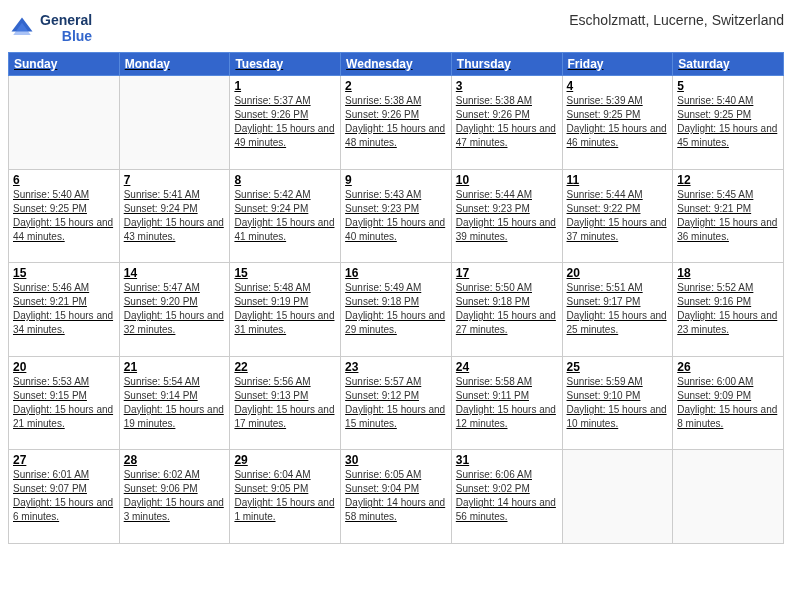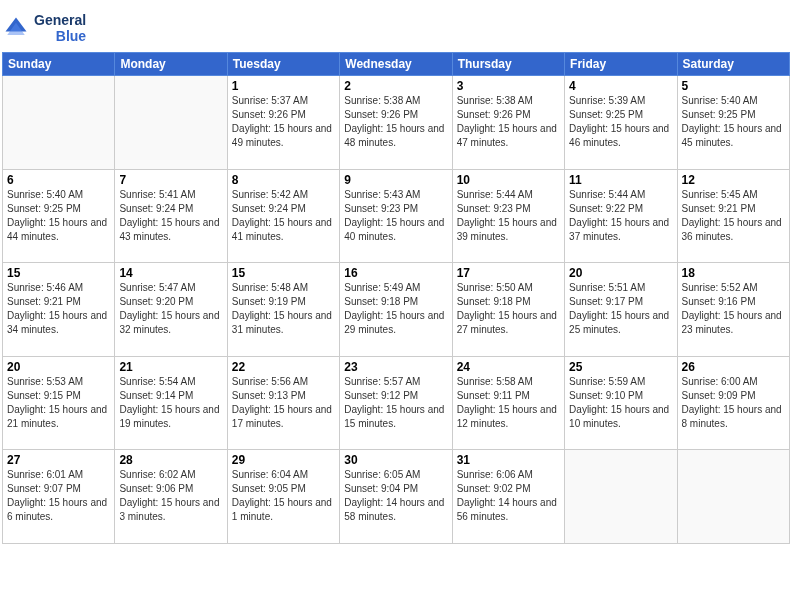--- a/index.html
+++ b/index.html
@@ -6,21 +6,21 @@
     body {
       font-family: Arial, sans-serif;
       background: #fff;
       width: 792px;
       height: 612px;
       overflow: hidden;
     }
     .page {
       width: 792px;
       height: 556px;
-      padding: 12px 2px;
+      padding: 12px 8px;
       display: flex;
       flex-direction: column;
     }
     .header {
       display: flex;
       justify-content: space-between;
       align-items: flex-start;
       margin-bottom: 8px;
     }
     .logo {
@@ -43,20 +43,21 @@
     }
     .subtitle {
       font-size: 14px;
       color: #333;
     }
     .calendar-table {
       width: 100%;
       border-collapse: collapse;
       flex: 1;
       table-layout: fixed;
+      text-decoration: underline;
     }
     .calendar-table th {
       background-color: #3366cc;
       color: white;
       text-align: left;
       padding: 4px 5px;
       font-size: 12px;
       font-weight: bold;
       border: 1px solid #5588dd;
     }
@@ -94,20 +95,21 @@
       <svg class="logo-icon" viewBox="0 0 32 32" xmlns="http://www.w3.org/2000/svg">
         <polygon points="16,4 28,20 4,20" fill="#3366cc"></polygon>
         <polygon points="16,10 26,24 6,24" fill="#5588ee" opacity="0.5"></polygon>
       </svg>
       <div>
         <div style="font-size:14px;font-weight:bold;color:#1a3a6b;">General</div>
         <div style="font-size:14px;font-weight:bold;color:#3366cc;text-align:right;">Blue</div>
       </div>
     </div>
     <div class="title-block">
+      <div class="subtitle">Escholzmatt, Lucerne, Switzerland</div>
     </div>
   </div>
 
   <table class="calendar-table">
     <thead>
       <tr>
         <th>Sunday</th>
         <th>Monday</th>
         <th>Tuesday</th>
         <th>Wednesday</th>

